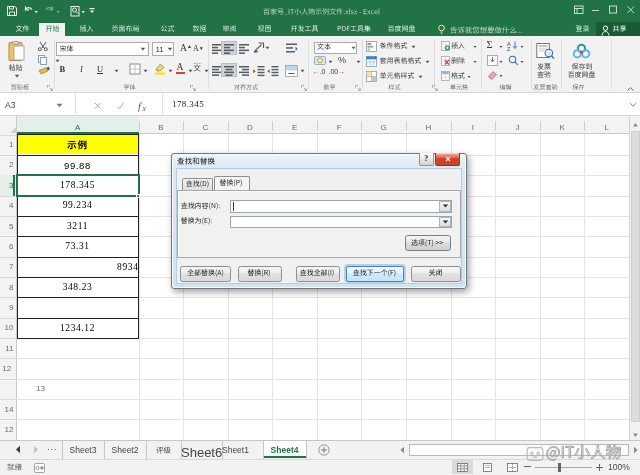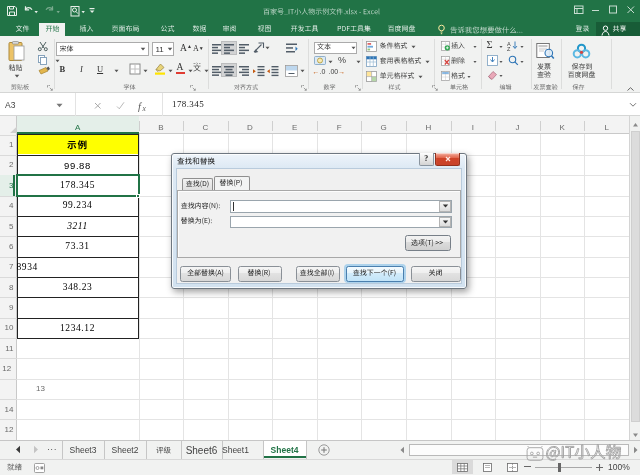--- a/index.html
+++ b/index.html
@@ -575,23 +575,23 @@
 <div style="position:absolute;left:16.5px;top:277.0px;width:122.5px;height:1px;background:#222;"></div>
 <div style="position:absolute;left:16.5px;top:297.3px;width:122.5px;height:1px;background:#222;"></div>
 <div style="position:absolute;left:16.5px;top:317.6px;width:122.5px;height:1px;background:#222;"></div>
 <div style="position:absolute;left:17.5px;top:135.0px;width:120.5px;height:19.3px;background:#ffff00;"></div>
 <svg style="position:absolute;left:66.7px;top:140.3px;" width="21" height="11" viewBox="0 0 20.6 10.9">
       <path d="M1.9 5C1.5 6 0.9 7 0.2 7.6C0.5 7.8 1 8.1 1.3 8.3C1.9 7.6 2.7 6.5 3.1 5.3ZM6.4 5.4C7 6.4 7.6 7.6 7.8 8.4L9 7.8C8.8 7 8.1 5.9 7.4 5ZM1.4 0.9V2H8.1V0.9ZM0.5 3.2V4.3H4.2V7.8C4.2 8 4.1 8 3.9 8C3.7 8 3.1 8 2.5 8C2.7 8.3 2.9 8.9 2.9 9.2C3.8 9.2 4.4 9.2 4.8 9C5.3 8.8 5.4 8.5 5.4 7.9V4.3H9V3.2Z M16.6 1.3V6.8H17.6V1.3ZM18.1 0.4V7.8C18.1 8 18.1 8 17.9 8C17.7 8 17.2 8.1 16.6 8C16.8 8.3 17 8.8 17 9.1C17.8 9.1 18.4 9.1 18.7 8.9C19.1 8.7 19.2 8.5 19.2 7.8V0.4ZM13.6 5.8C13.9 6 14.2 6.3 14.4 6.5C14 7.3 13.6 7.9 13 8.3C13.2 8.5 13.5 8.9 13.7 9.2C15.2 8 16 6 16.3 3L15.7 2.8L15.5 2.8H14.7C14.7 2.5 14.8 2.1 14.9 1.8H16.4V0.7H13.1V1.8H13.8C13.6 3.2 13.1 4.5 12.5 5.3C12.7 5.5 13.2 5.9 13.3 6.1C13.7 5.5 14.1 4.7 14.4 3.9H15.2C15.1 4.5 15 5 14.8 5.5L14.2 5ZM12 0.3C11.7 1.6 11.1 2.9 10.5 3.8C10.7 4.1 10.9 4.7 11 5C11.1 4.8 11.2 4.6 11.4 4.4V9.2H12.4V2.3C12.7 1.7 12.9 1.2 13 0.6Z" fill="#000"></path>
     </svg>
 <div style="position:absolute;left:16.5px;top:159.7px;width:122px;text-align:center;font-size:9.5px;color:#000;font-family:Liberation Sans, sans-serif;letter-spacing:0.6px;">99.88</div>
 <div style="position:absolute;left:16.5px;top:180.1px;width:122px;text-align:center;font-size:9.5px;color:#000;font-family:'Liberation Serif',serif;letter-spacing:0.6px;">178.345</div>
 <div style="position:absolute;left:16.5px;top:200.4px;width:122px;text-align:center;font-size:9.5px;color:#000;font-family:'Liberation Serif',serif;letter-spacing:0.6px;">99.234</div>
-<div style="position:absolute;left:16.5px;top:220.8px;width:122px;text-align:center;font-size:9.5px;color:#000;font-family:'Liberation Serif',serif;letter-spacing:0.6px;font-style:italic;">3211</div>
+<div style="position:absolute;left:16.5px;top:220.8px;width:122px;text-align:center;font-size:9.5px;color:#000;font-family:'Liberation Serif',serif;letter-spacing:0.6px;">3211</div>
 <div style="position:absolute;left:16.5px;top:241.1px;width:122px;text-align:center;font-size:9.5px;color:#000;font-family:'Liberation Serif',serif;letter-spacing:0.6px;">73.31</div>
-<div style="position:absolute;left:16.5px;top:261.5px;width:122px;text-align:left;font-size:9.5px;color:#000;font-family:'Liberation Serif',serif;letter-spacing:0.6px;">8934</div>
+<div style="position:absolute;left:16.5px;top:261.5px;width:122px;text-align:right;font-size:9.5px;color:#000;font-family:'Liberation Serif',serif;letter-spacing:0.6px;">8934</div>
 <div style="position:absolute;left:16.5px;top:281.8px;width:122px;text-align:center;font-size:9.5px;color:#000;font-family:'Liberation Serif',serif;letter-spacing:0.6px;">348.23</div>
 <div style="position:absolute;left:16.5px;top:322.5px;width:122px;text-align:center;font-size:9.5px;color:#000;font-family:'Liberation Serif',serif;letter-spacing:0.6px;">1234.12</div>
 <div style="position:absolute;left:15.5px;top:174.2px;width:124px;height:22.4px;border:2px solid #217346;"></div>
 <div style="position:absolute;left:136px;top:194.1px;width:4px;height:4px;background:#217346;border:1px solid #fff;"></div>
 <div style="position:absolute;left:629px;top:116px;width:11px;height:324px;background:#f1f2f1;border-left:1px solid #d4d4d4;"></div>
 <svg style="position:absolute;left:631.5px;top:122px" width="7" height="6" viewBox="0 0 7 6">
       <path d="M3.5 1L6 4.5H1z" fill="#8a8a8a"></path>
     </svg>
 <div style="position:absolute;left:630.5px;top:131px;width:9px;height:291px;background:#dcdcdc;border:1px solid #cfcfcf;"></div>
 <svg style="position:absolute;left:631.5px;top:431.5px" width="7" height="6" viewBox="0 0 7 6">
@@ -605,21 +605,21 @@
 <div style="position:absolute;left:47px;top:443.5px;font-size:8.5px;color:#444;letter-spacing:0.5px;">···</div>
 <div style="position:absolute;left:62px;top:441px;width:1px;height:18px;background:#c6c6c6;"></div>
 <div style="position:absolute;left:104px;top:441px;width:1px;height:18px;background:#c6c6c6;"></div>
 <div style="position:absolute;left:146px;top:441px;width:1px;height:18px;background:#c6c6c6;"></div>
 <div style="position:absolute;left:181px;top:441px;width:1px;height:18px;background:#c6c6c6;"></div>
 <div style="position:absolute;left:222px;top:441px;width:1px;height:18px;background:#c6c6c6;"></div>
 <div style="position:absolute;left:263px;top:441px;width:1px;height:18px;background:#c6c6c6;"></div>
 <div style="position:absolute;left:306px;top:441px;width:1px;height:18px;background:#c6c6c6;"></div>
 <div style="position:absolute;left:62px;top:445px;width:42px;text-align:center;font-size:8.5px;color:#444;">Sheet3</div>
 <div style="position:absolute;left:104px;top:445px;width:42px;text-align:center;font-size:8.5px;color:#444;">Sheet2</div>
-<div style="position:absolute;left:181px;top:445px;width:41px;text-align:center;font-size:10px;color:#444;">Sheet6</div>
+<div style="position:absolute;left:181px;top:445px;width:41px;text-align:center;font-size:13px;color:#444;">Sheet6</div>
 <div style="position:absolute;left:222px;top:445px;width:23px;text-align:center;font-size:8.5px;color:#444;">Sheet1</div>
 <div style="position:absolute;left:264px;top:441px;width:42px;height:16.5px;background:#fff;border-bottom:2.5px solid #217346;"></div>
 <div style="position:absolute;left:263px;top:445px;width:43px;text-align:center;font-size:8.5px;font-weight:bold;color:#217346;">Sheet4</div>
 <svg style="position:absolute;left:156.0px;top:445.5px;" width="15" height="9" viewBox="0 0 15.0 8.6">
       <path d="M6.2 1.6C6.1 2.2 5.9 3 5.7 3.5L6.1 3.7C6.3 3.2 6.6 2.4 6.8 1.8ZM2.9 1.8C3.1 2.3 3.3 3.1 3.4 3.6L3.9 3.5C3.8 3 3.6 2.2 3.4 1.6ZM0.7 0.9C1.1 1.2 1.6 1.7 1.9 2.1L2.2 1.7C2 1.4 1.5 0.9 1.1 0.5ZM2.7 0.7V1.2H4.5V4H2.5V4.5H4.5V7.2H5.1V4.5H7.2V4H5.1V1.2H6.9V0.7ZM0.3 2.7V3.2H1.4V6C1.4 6.3 1.2 6.5 1 6.6C1.1 6.7 1.2 6.9 1.3 7C1.4 6.9 1.6 6.8 2.8 5.8C2.8 5.7 2.7 5.5 2.6 5.3L1.9 5.9V2.6L1.4 2.7Z M7.8 6.2 8 6.7C8.7 6.5 9.6 6.1 10.5 5.8L10.4 5.3C9.4 5.6 8.5 6 7.8 6.2ZM10.5 0.8V1.3H11.3C11.2 3.7 11 5.7 10 6.9C10.1 6.9 10.4 7.1 10.5 7.2C11.1 6.4 11.5 5.3 11.7 3.9C11.9 4.6 12.2 5.1 12.6 5.6C12.1 6.1 11.6 6.5 11 6.8C11.1 6.9 11.3 7.1 11.4 7.2C12 6.9 12.5 6.6 12.9 6.1C13.4 6.5 13.8 6.9 14.4 7.2C14.4 7 14.6 6.8 14.7 6.7C14.2 6.5 13.7 6.1 13.3 5.6C13.8 4.9 14.2 4 14.4 3L14.1 2.8L14 2.8H13.2C13.4 2.2 13.6 1.4 13.8 0.8ZM11.9 1.3H13.1C12.9 2 12.7 2.8 12.5 3.3H13.8C13.6 4.1 13.3 4.7 12.9 5.2C12.4 4.5 12.1 3.7 11.8 2.9C11.8 2.4 11.9 1.9 11.9 1.3ZM7.9 3.4C8 3.4 8.2 3.3 9.2 3.2C8.8 3.7 8.5 4.1 8.4 4.3C8.1 4.5 8 4.7 7.8 4.8C7.8 4.9 7.9 5.2 8 5.3C8.1 5.2 8.4 5.1 10.4 4.5C10.4 4.3 10.3 4.1 10.3 4L8.9 4.4C9.4 3.7 10 2.9 10.4 2.2L10 1.9C9.8 2.2 9.7 2.4 9.5 2.7L8.5 2.8C9 2.2 9.4 1.3 9.8 0.5L9.2 0.3C8.9 1.2 8.3 2.2 8.2 2.4C8 2.7 7.9 2.9 7.7 2.9C7.8 3 7.9 3.3 7.9 3.4Z" fill="#444"></path>
     </svg>
 <svg style="position:absolute;left:318px;top:443.5px" width="12" height="12" viewBox="0 0 12 12">
       <circle cx="6" cy="6" r="5.2" fill="none" stroke="#9a9a9a"></circle>
       <path d="M6 3.2v5.6 M3.2 6h5.6" stroke="#767676"></path>
     </svg>

